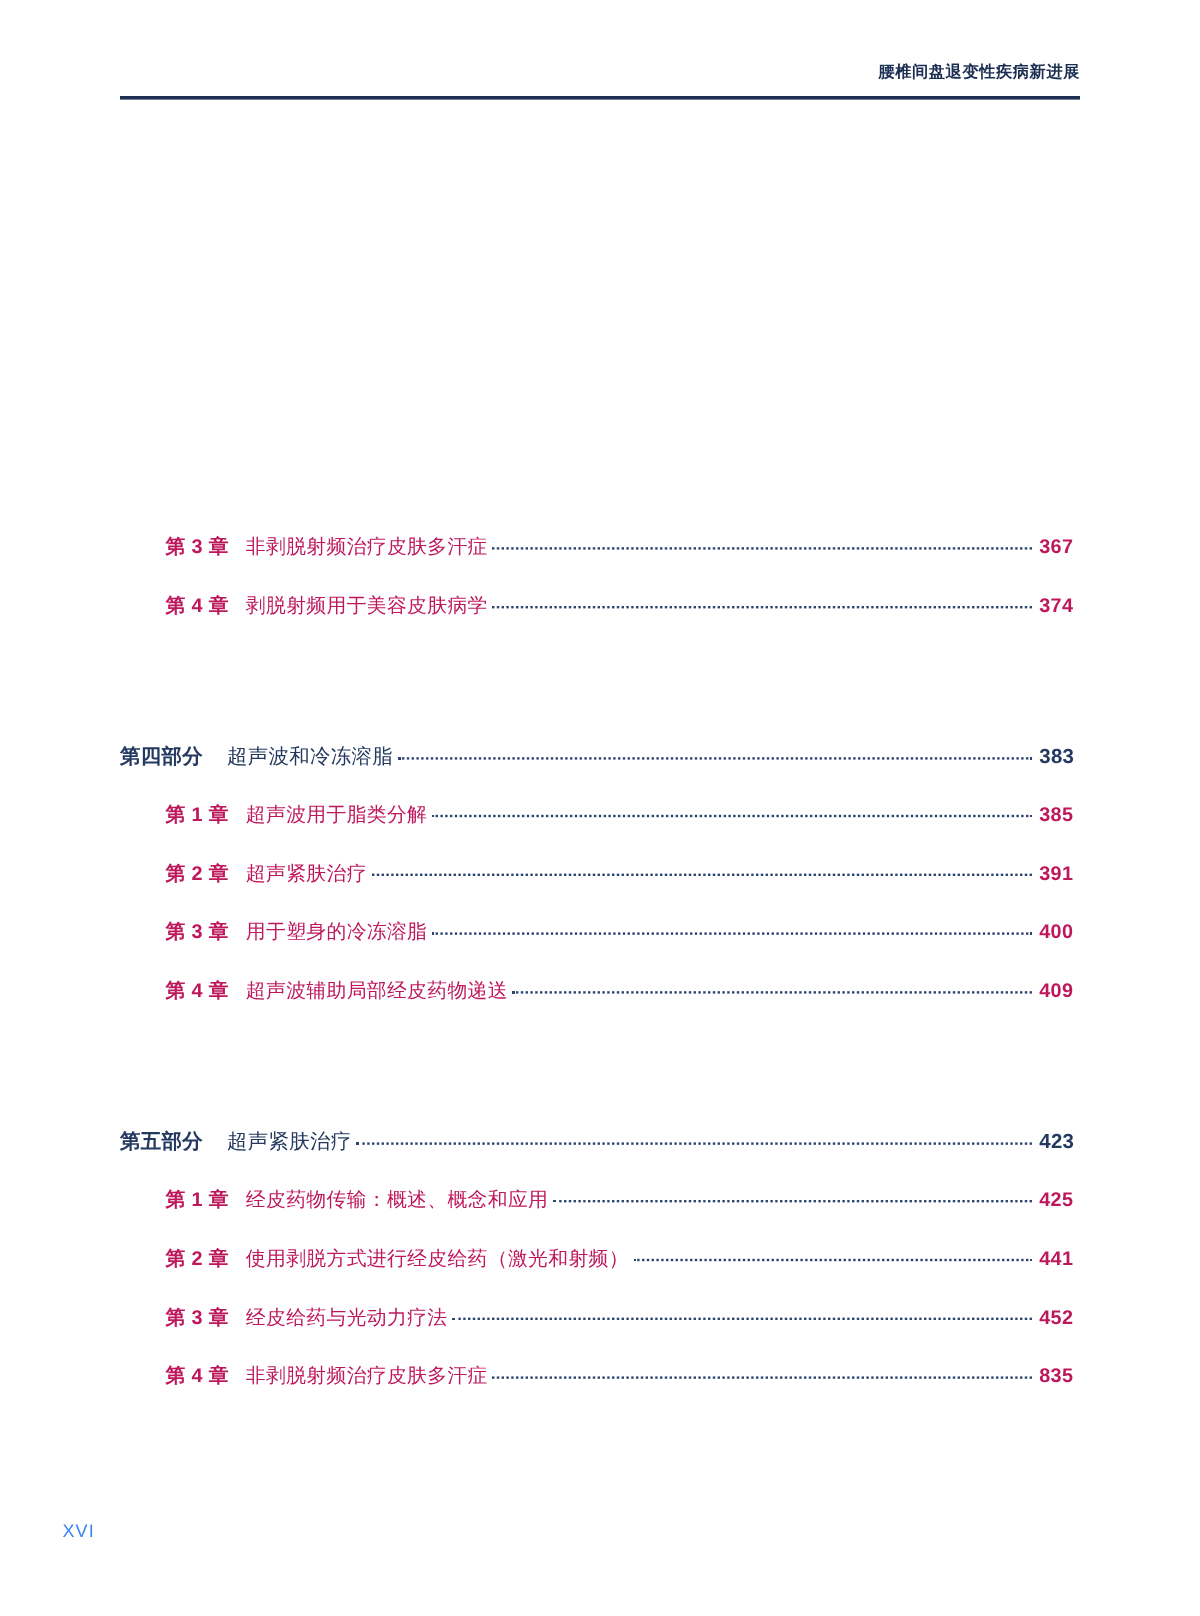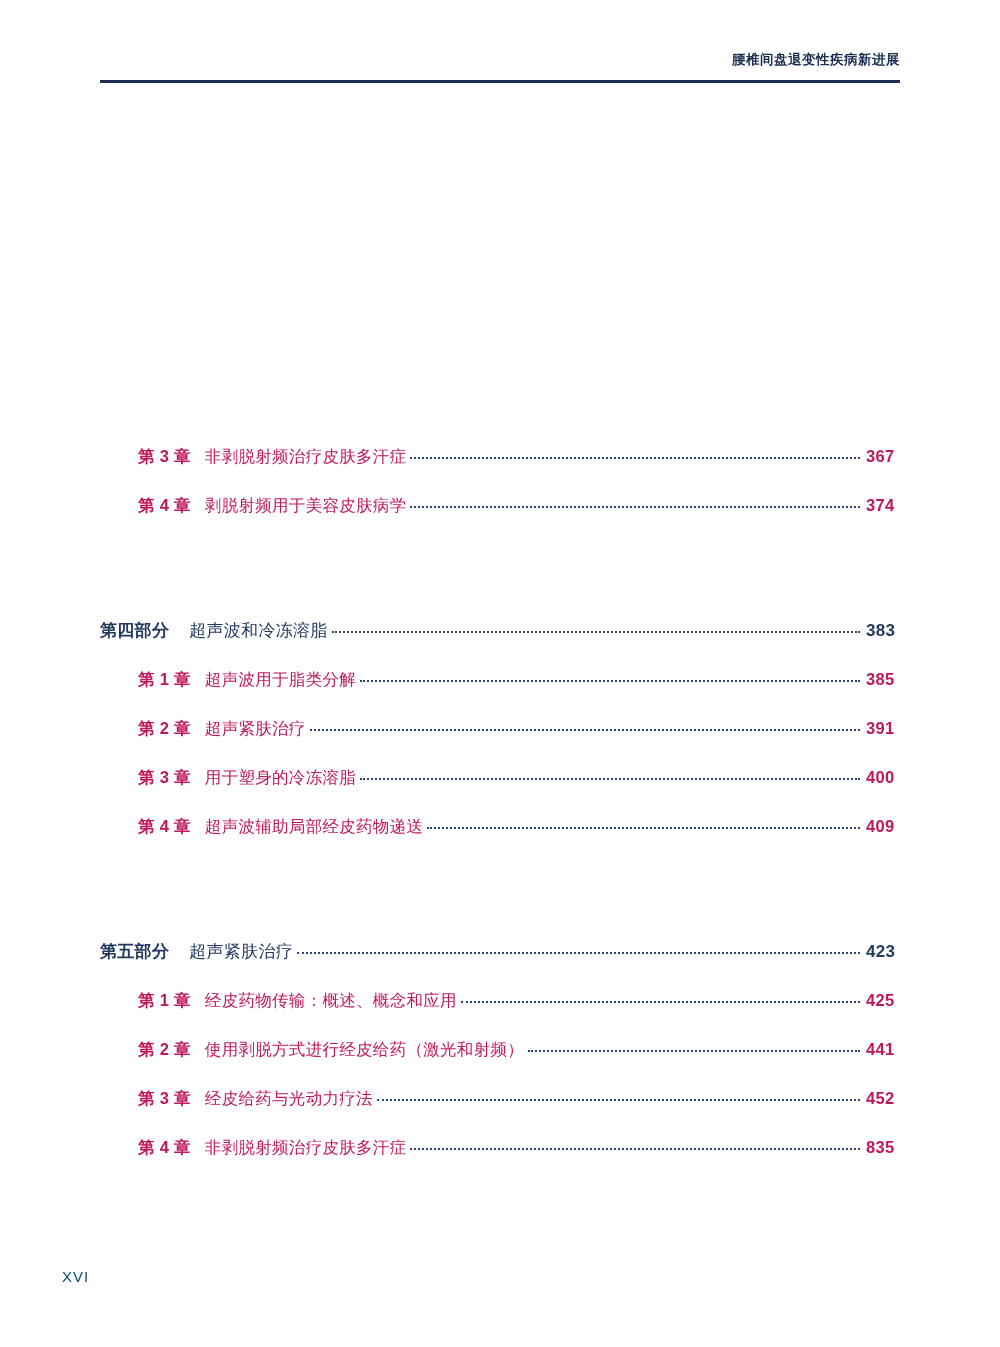--- a/index.html
+++ b/index.html
@@ -108,24 +108,24 @@
     letter-spacing: 0.3px;
   }
 
   .gap-large {
     height: 76px;
   }
 
   
   .folio {
     position: absolute;
-    left: 62px;
+    left: 52px;
     top: 1268px;
     font-size: 15px;
-    color: #0c4a6e;
+    color: #3b82f6;
     letter-spacing: 1px;
   }
 </style>
 </head>
 <body>
 
 <div class="page">
 
   <div class="header">
     <div class="header-title">腰椎间盘退变性疾病新进展</div>

